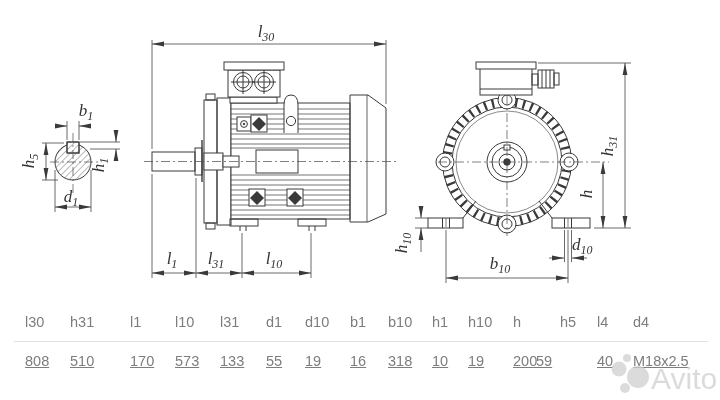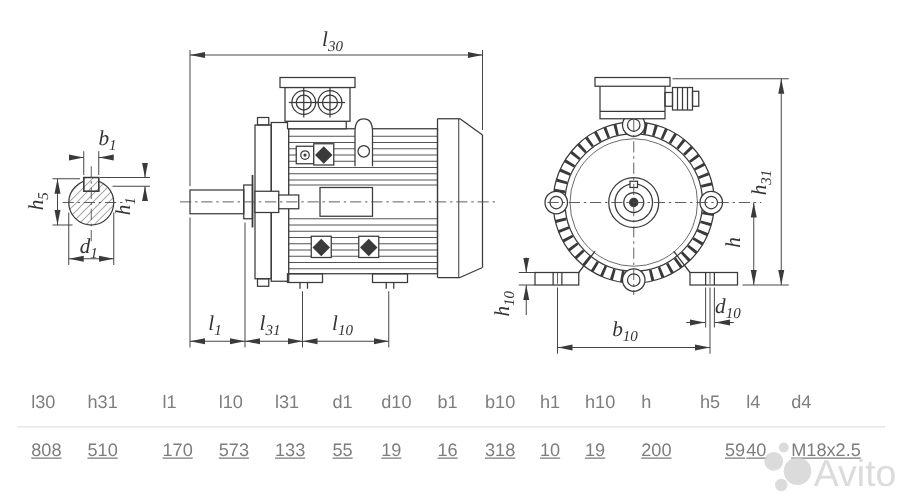--- a/index.html
+++ b/index.html
@@ -287,21 +287,21 @@
     <span class="tval" style="left:130px">170</span>
     <span class="tval" style="left:175px">573</span>
     <span class="tval" style="left:220px">133</span>
     <span class="tval" style="left:266px">55</span>
     <span class="tval" style="left:305px">19</span>
     <span class="tval" style="left:350px">16</span>
     <span class="tval" style="left:388px">318</span>
     <span class="tval" style="left:432px">10</span>
     <span class="tval" style="left:468px">19</span>
     <span class="tval" style="left:513px">200</span>
-    <span class="tval" style="left:580px">59</span>
+    <span class="tval" style="left:536px">59</span>
     <span class="tval" style="left:597px">40</span>
     <span class="tval" style="left:633px">M18x2.5</span>
   </div>
 
   
   <svg class="watermark" width="114" height="50" viewBox="0 0 114 50">
     <g>
       <circle cx="34" cy="27" r="11"></circle>
       <circle cx="15" cy="19" r="7.5"></circle>
       <circle cx="21" cy="38" r="5"></circle>

